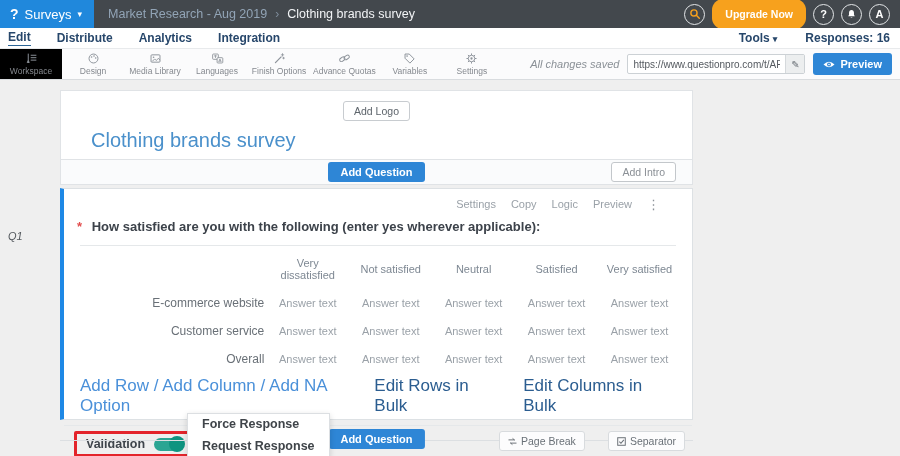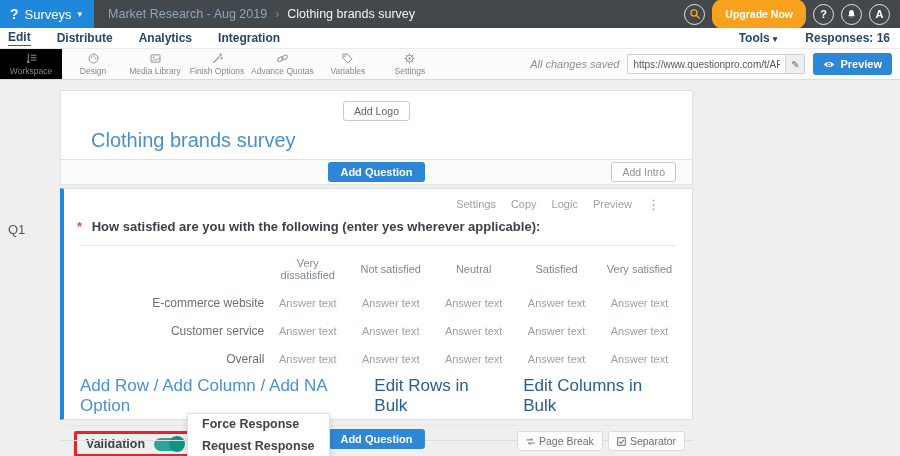--- a/index.html
+++ b/index.html
@@ -35,21 +35,21 @@
   .tlabel { font-size:8.5px; color:#85898f; white-space:nowrap; }
   .toolbar-right { position:absolute; right:8px; top:0; height:100%; display:flex; align-items:center; gap:8px; }
   .saved { font-style:italic; font-size:11px; color:#8a9096; }
   .urlbox { display:flex; align-items:center; width:178px; height:20px; background:#fff; border:1px solid #ccd1d5; border-radius:2px; overflow:hidden; }
   .urlbox input { flex:1; border:none; outline:none; font-size:10px; color:#54595f; padding:0 5px; background:transparent; font-family:inherit; min-width:0; }
   .urlbox .pencil { width:19px; height:100%; background:#eceeef; border-left:1px solid #d5d9dc; display:flex; align-items:center; justify-content:center; font-size:10px; color:#6a7077; cursor:pointer; }
   .preview { height:22px; background:#2e86d6; border:none; border-radius:3px; color:#fff; font-size:11px; font-weight:bold; display:flex; align-items:center; gap:5px; padding:0 10px; cursor:pointer; font-family:inherit; }
 
   
   .content { position:absolute; top:80px; left:0; right:0; bottom:0; background:#efefef; }
-  .qid { position:absolute; left:8px; top:142px; font-size:13px; color:#53585d; }
+  .qid { position:absolute; left:8px; top:150px; font-size:11px; color:#53585d;font-style:italic; }
 
   .card { position:absolute; left:60px; top:10px; width:633px; }
   .card-head { height:69px; background:#fff; border:1px solid #e0e3e6; border-bottom:none; }
   .logo-row { display:flex; justify-content:center; padding-top:10px; }
   .ghost-btn { background:#fff; border:1px solid #c8ccd0; border-radius:3px; font-size:10.5px; color:#5d646b; padding:3px 10px; cursor:pointer; font-family:inherit; }
   .survey-title { margin:8px 0 0 30px; font-size:20px; font-weight:normal; color:#4a90cb; cursor:text; }
   .addq-row { position:relative; height:26px; background:#fafbfc; border:1px solid #e0e3e6; display:flex; align-items:center; justify-content:center; }
   .blue-btn { background:#2e86d6; color:#fff; border:none; border-radius:3px; font-size:11px; font-weight:bold; padding:4px 12px; cursor:pointer; font-family:inherit; }
   .add-intro { position:absolute; right:16px; top:50%; transform:translateY(-50%); color:#8b9096; border-color:#c3c7cb; }
 
@@ -80,21 +80,21 @@
   .vselect { margin-left:16px; display:flex; align-items:center; gap:16px; border-bottom:1px solid #c3c7cb; padding:0 3px 4px 2px; font-size:12.5px; color:#4a5058; cursor:pointer; }
   .vselect .caret { color:#8b9198; font-size:9px; }
   .trash { margin-left:auto; margin-right:12px; cursor:pointer; display:flex; }
 
   .dropdown { position:absolute; left:187px; top:333px; background:#fff; border:1px solid #dcdfe2; box-shadow:0 2px 6px rgba(0,0,0,0.15); z-index:20; min-width:100px; }
   .dd-item { padding:4px 14px 4px 14px; font-size:12.5px; line-height:13.5px; font-weight:bold; color:#3f4449; white-space:nowrap; cursor:pointer; }
 
   .footer-row { position:absolute; left:60px; top:349px; width:633px; height:26px; }
   .footer-line { position:absolute; top:11px; left:0; right:0; border-top:1px solid #dcdfe2; }
   .footer-addq { position:absolute; left:50%; top:0; transform:translateX(-50%); }
-  .break-group { position:absolute; right:8px; top:2px; display:flex; align-items:flex-start; gap:5px; }
+  .break-group { position:absolute; right:8px; top:2px; display:flex; align-items:flex-start; gap:23px; }
   .break-btn { background:#fcfcfd; border:1px solid #d8dbde; border-radius:3px; font-size:10.5px; color:#697077; display:flex; align-items:center; gap:4px; padding:3px 8px; cursor:pointer; font-family:inherit; }
 </style>
 </head>
 <body>
 
 <div class="screen">
 
   <header class="topbar">
     <div class="brand">
       <span class="logo">?</span>
@@ -159,20 +159,30 @@
         </svg>
       <span class="tlabel">Design</span>
     </div>
     <div class="tool">
       <svg viewBox="0 0 16 16">
           <rect x="2.5" y="3.5" width="11" height="9" rx="1" fill="none" stroke="#8d939a" stroke-width="1.2"></rect>
           <circle cx="5.6" cy="6.4" r="1" fill="#8d939a"></circle>
           <path d="M4 11.5l3-3 2 2 2.5-2.8 2 2.3" fill="none" stroke="#8d939a" stroke-width="1.1"></path>
         </svg>
       <span class="tlabel">Media Library</span>
+    </div>
+    <div class="tool">
+      <svg viewBox="0 0 16 16">
+          <rect x="2" y="2.5" width="7" height="6.5" rx="1" fill="none" stroke="#8d939a" stroke-width="1.1"></rect>
+          <line x1="3.8" y1="4.8" x2="7.2" y2="4.8" stroke="#8d939a" stroke-width="1"></line>
+          <line x1="5.5" y1="4" x2="5.5" y2="7.3" stroke="#8d939a" stroke-width="1"></line>
+          <rect x="7.5" y="7" width="7" height="6.5" rx="1" fill="#fbfbfc" stroke="#8d939a" stroke-width="1.1"></rect>
+          <path d="M9.4 12.2l1.6-3.6 1.6 3.6M9.9 11.2h2.2" fill="none" stroke="#8d939a" stroke-width="1"></path>
+        </svg>
+      <span class="tlabel">Languages</span>
     </div>
     <div class="tool">
       <svg viewBox="0 0 16 16">
           <line x1="3" y1="13" x2="10" y2="6" stroke="#8d939a" stroke-width="1.5" stroke-linecap="round"></line>
           <path d="M11.7 2v3M10.2 3.5h3M13 6.5v2M12 7.5h2" stroke="#8d939a" stroke-width="1" stroke-linecap="round"></path>
         </svg>
       <span class="tlabel">Finish Options</span>
     </div>
     <div class="tool">
       <svg viewBox="0 0 16 16">

